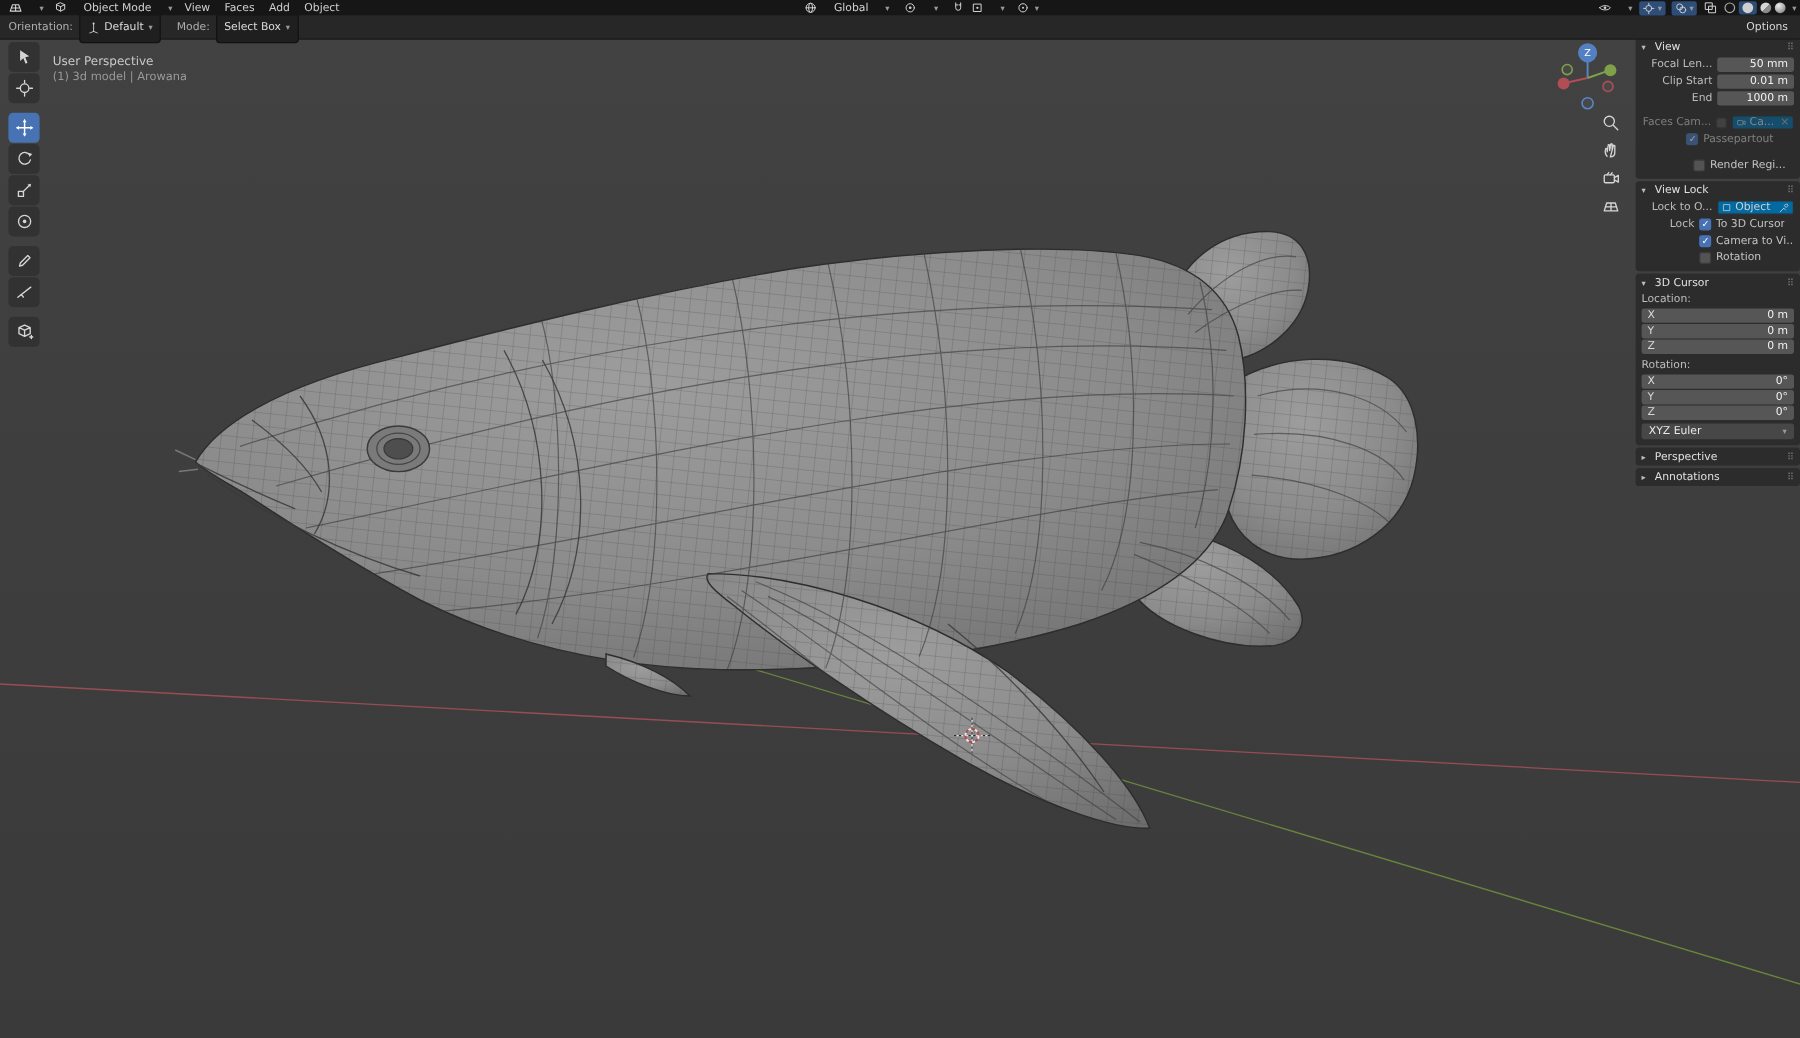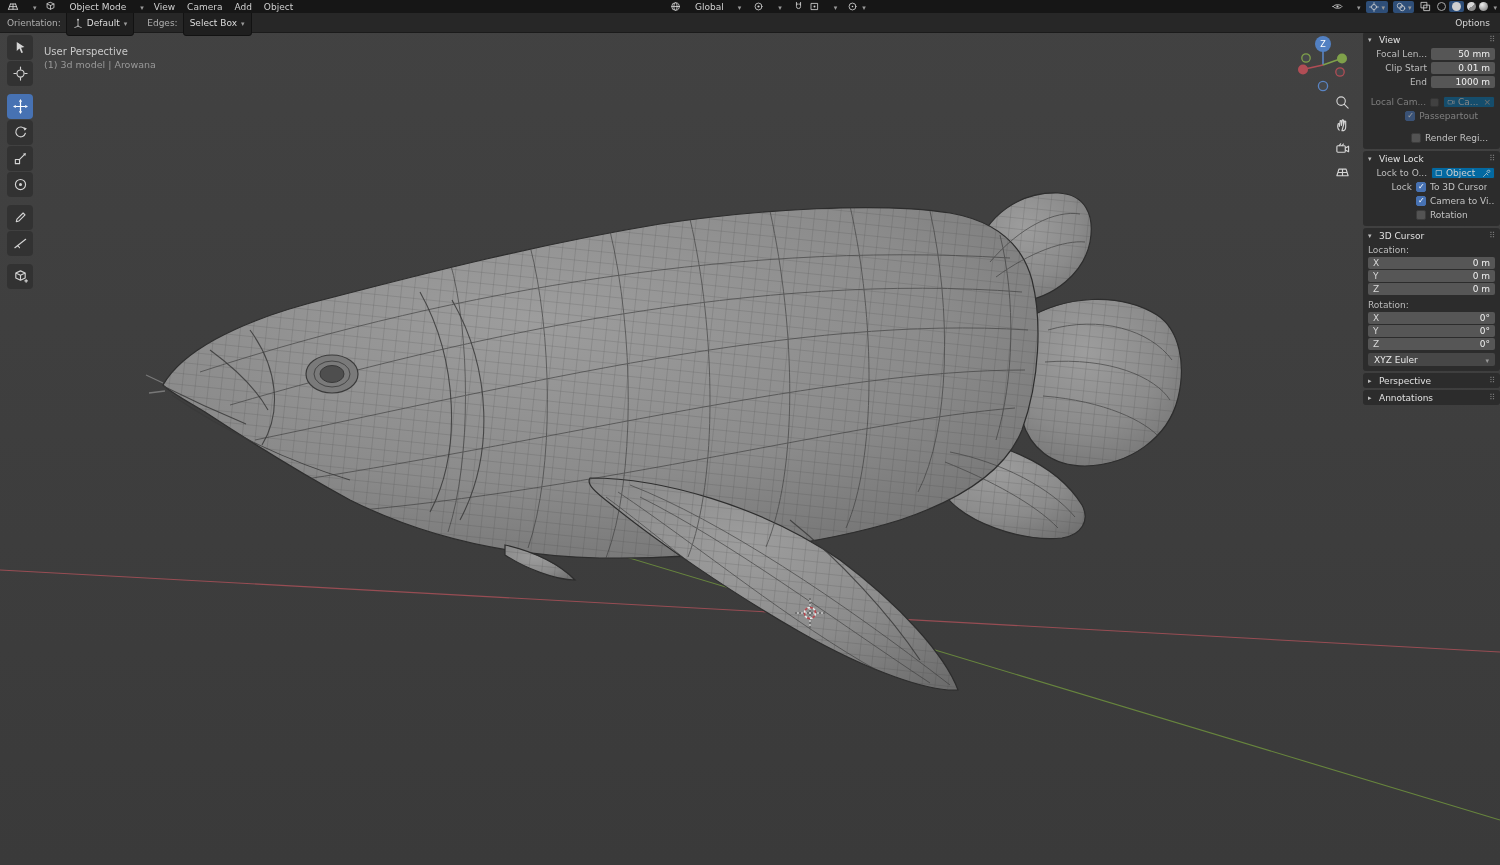--- a/index.html
+++ b/index.html
@@ -195,21 +195,21 @@
         <span class="caret"></span>
     </button>
     <button class="tb-item">
       <svg width="11" height="11" viewBox="0 0 16 16">
         <path class="icon-stroke" d="M8,2 L13,4.3 V9.7 L8,12 L3,9.7 V4.3 Z M3,4.3 L8,6.6 L13,4.3 M8,6.6 V12"></path>
       </svg>
       <span>Object Mode</span>
       <span class="caret"></span>
     </button>
     <button class="tb-menu">View</button>
-    <button class="tb-menu">Camera</button>
+    <button class="tb-menu">Faces</button>
     <button class="tb-menu">Add</button>
     <button class="tb-menu">Object</button>
 
     <div class="tb-center">
       <button class="tb-item" style="padding:0 2px">
         <svg width="11" height="11" viewBox="0 0 16 16">
           <circle class="icon-stroke" cx="8" cy="8" r="5.5"></circle>
           <ellipse class="icon-stroke" cx="8" cy="8" rx="2.4" ry="5.5"></ellipse>
           <path class="icon-stroke" d="M2.5,8 H13.5"></path>
         </svg>
@@ -291,21 +291,21 @@
   <div class="header2">
     <span class="lbl">Orientation:</span>
     <button class="dd">
       <svg width="10" height="10" viewBox="0 0 16 16">
         <path class="icon-stroke" d="M8,13 V3 M8,13 L2.5,15.5 M8,13 L13.5,15.5"></path>
           <circle class="icon-fill" cx="8" cy="2.6" r="1.4"></circle>
       </svg>
       <span>Default</span>
       <span class="caret"></span>
     </button>
-    <span class="lbl" style="margin-left:8px">Edges:</span>
+    <span class="lbl" style="margin-left:8px">Mode:</span>
     <button class="dd">
       <span>Select Box</span>
       <span class="caret"></span>
     </button>
     <button class="options-btn">Options</button>
   </div>
 
   <div class="tools">
     <button class="tool">
       <svg width="15" height="15" viewBox="0 0 16 16">
@@ -421,21 +421,21 @@
       </div>
       <div class="prow">
         <span class="flabel">Clip Start</span>
         <button class="fval">0.01 m</button>
       </div>
       <div class="prow">
         <span class="flabel">End</span>
         <button class="fval">1000 m</button>
       </div>
       <div class="prow" style="margin-top:6px">
-        <span class="flabel dim">Local Cam...</span>
+        <span class="flabel dim">Faces Cam...</span>
         <span class="cb dim" style="width:9px;height:9px"></span>
         <div class="fobj dim" style="width:52px">
           <svg width="8" height="8" viewBox="0 0 16 16">
             <rect class="icon-stroke" x="2" y="5" width="9" height="7" rx="1"></rect>
               <path class="icon-stroke" d="M11,7.5 L14.5,5.5 V11.5 L11,9.5"></path>
           </svg>
           <span class="grow">Ca...</span>
           <span class="x-icon"></span>
         </div>
       </div>

